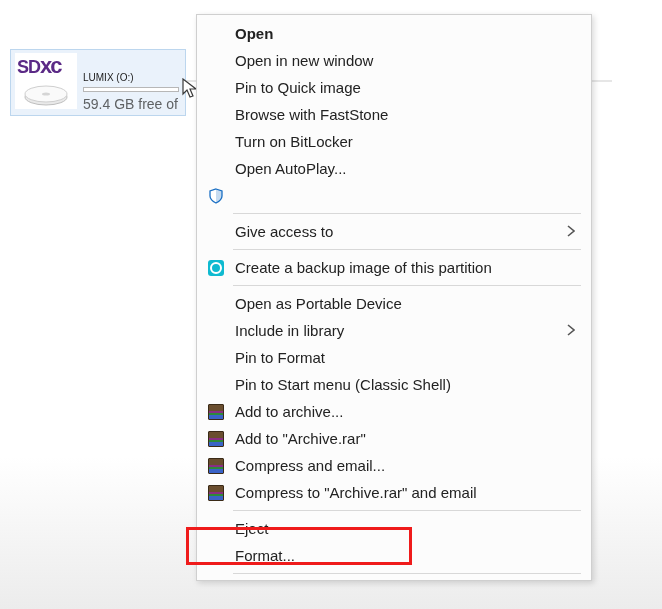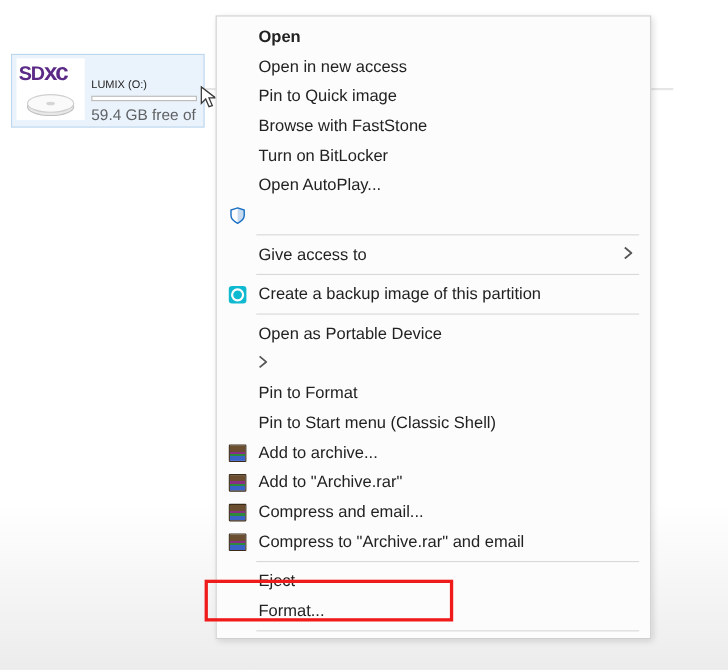--- a/index.html
+++ b/index.html
@@ -179,21 +179,21 @@
   <path d="M1 1 L1 16 L5 12 L8 19 L11 18 L8 11 L14 11 Z" fill="#ffffff" stroke="#3a3a3a" stroke-width="1.2"></path>
 </svg>
 
 <div class="ctx-menu" id="ctx">
     <div class="ctx-item">
       <span class="ctx-icon"></span>
       <span class="ctx-label ctx-bold">Open</span>
     </div>
     <div class="ctx-item">
       <span class="ctx-icon"></span>
-      <span class="ctx-label">Open in new access</span>
+      <span class="ctx-label">Open in new window</span>
     </div>
     <div class="ctx-item">
       <span class="ctx-icon"></span>
       <span class="ctx-label">Pin to Quick image</span>
     </div>
     <div class="ctx-item">
       <span class="ctx-icon"></span>
       <span class="ctx-label">Browse with FastStone</span>
     </div>
     <div class="ctx-item">
@@ -227,20 +227,21 @@
       </span>
       <span class="ctx-label">Create a backup image of this partition</span>
     </div>
     <div class="ctx-sep"></div>
     <div class="ctx-item">
       <span class="ctx-icon"></span>
       <span class="ctx-label">Open as Portable Device</span>
     </div>
     <div class="ctx-item">
       <span class="ctx-icon"></span>
+      <span class="ctx-label">Include in library</span>
       <span class="ctx-arrow"><svg width="8" height="12" viewBox="0 0 8 12">
           <path d="M1 1 L7 6 L1 11" fill="none" stroke="#555" stroke-width="1.6"></path>
         </svg></span>
     </div>
     <div class="ctx-item">
       <span class="ctx-icon"></span>
       <span class="ctx-label">Pin to Format</span>
     </div>
     <div class="ctx-item">
       <span class="ctx-icon"></span>

